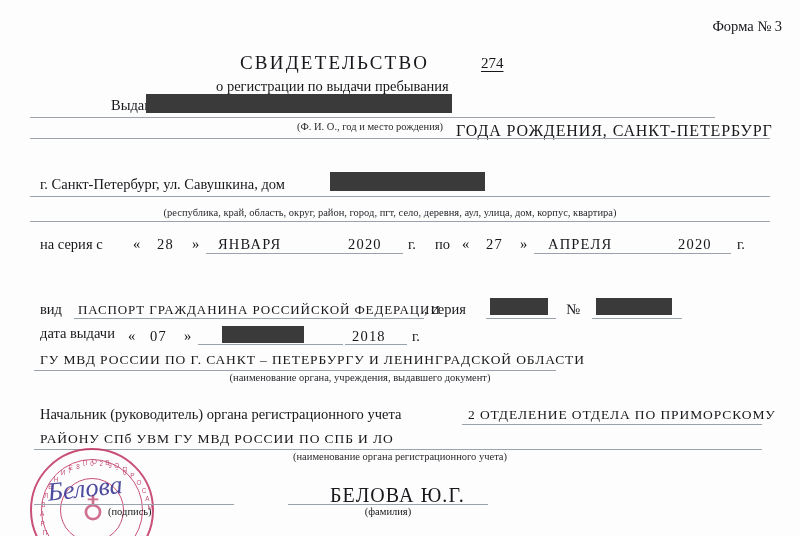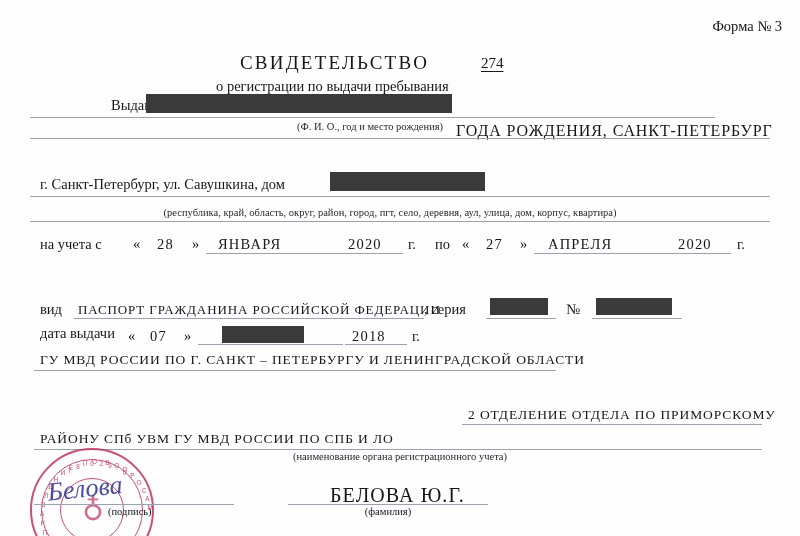--- a/index.html
+++ b/index.html
@@ -152,21 +152,21 @@
 
   <div class="line" style="left:30px; top:138px; width:740px;"></div>
 
 
   <div class="txt" style="left:40px; top:176px;">г. Санкт-Петербург, ул. Савушкина, дом</div>
   <div class="redact" style="left:330px; top:172px; width:155px; height:19px;"></div>
   <div class="line" style="left:30px; top:196px; width:740px;"></div>
   <div class="txt-sm hint" style="left:160px; top:207px; width:460px;">(республика, край, область, округ, район, город, пгт, село, деревня, аул, улица, дом, корпус, квартира)</div>
   <div class="line" style="left:30px; top:221px; width:740px;"></div>
 
-  <div class="txt" style="left:40px; top:236px;">на учета с</div>
+  <div class="txt" style="left:40px; top:236px;">на серия с</div>
   <div class="txt" style="left:133px; top:236px;">«</div>
   <div class="txt bold-sp" style="left:157px; top:236px;">28</div>
   <div class="txt" style="left:192px; top:236px;">»</div>
   <div class="txt bold-sp" style="left:218px; top:236px;">ЯНВАРЯ</div>
   <div class="line" style="left:206px; top:253px; width:135px;"></div>
   <div class="txt bold-sp" style="left:348px; top:236px;">2020</div>
   <div class="line" style="left:341px; top:253px; width:62px;"></div>
   <div class="txt" style="left:408px; top:236px;">г.</div>
   <div class="txt" style="left:435px; top:236px;">по</div>
   <div class="txt" style="left:462px; top:236px;">«</div>
@@ -194,21 +194,23 @@
   <div class="txt bold-sp" style="left:150px; top:328px;">07</div>
   <div class="txt" style="left:184px; top:328px;">»</div>
   <div class="redact" style="left:222px; top:326px; width:82px; height:17px;"></div>
   <div class="line" style="left:198px; top:344px; width:145px;"></div>
   <div class="txt bold-sp" style="left:352px; top:328px;">2018</div>
   <div class="line" style="left:345px; top:344px; width:62px;"></div>
   <div class="txt" style="left:412px; top:328px;">г.</div>
 
   <div class="txt sp" style="left:40px; top:352px; font-size:13.5px;">ГУ  МВД  РОССИИ  ПО  Г. САНКТ – ПЕТЕРБУРГУ  И  ЛЕНИНГРАДСКОЙ ОБЛАСТИ</div>
   <div class="line" style="left:34px; top:370px; width:522px;"></div>
-
+  <div class="txt-sm hint" style="left:180px; top:372px; width:360px;">(наименование органа, учреждения, выдавшего документ)</div>
+
+  <div class="txt" style="left:40px; top:406px;">Начальник (руководитель) органа регистрационного учета</div>
   <div class="txt sp" style="left:468px; top:407px; font-size:13.5px;">2 ОТДЕЛЕНИЕ ОТДЕЛА  ПО ПРИМОРСКОМУ</div>
   <div class="line" style="left:462px; top:424px; width:300px;"></div>
   <div class="txt sp" style="left:40px; top:431px; font-size:13.5px;">РАЙОНУ СПб УВМ  ГУ  МВД РОССИИ  ПО СПБ  И  ЛО</div>
   <div class="line" style="left:34px; top:449px; width:728px;"></div>
   <div class="txt-sm hint" style="left:220px; top:451px; width:360px;">(наименование органа регистрационного учета)</div>
 
   <div class="stamp">
     <div class="stamp-inner"></div>
     <div class="stamp-eagle">♁</div>
     <div class="stamp-arc-text">

